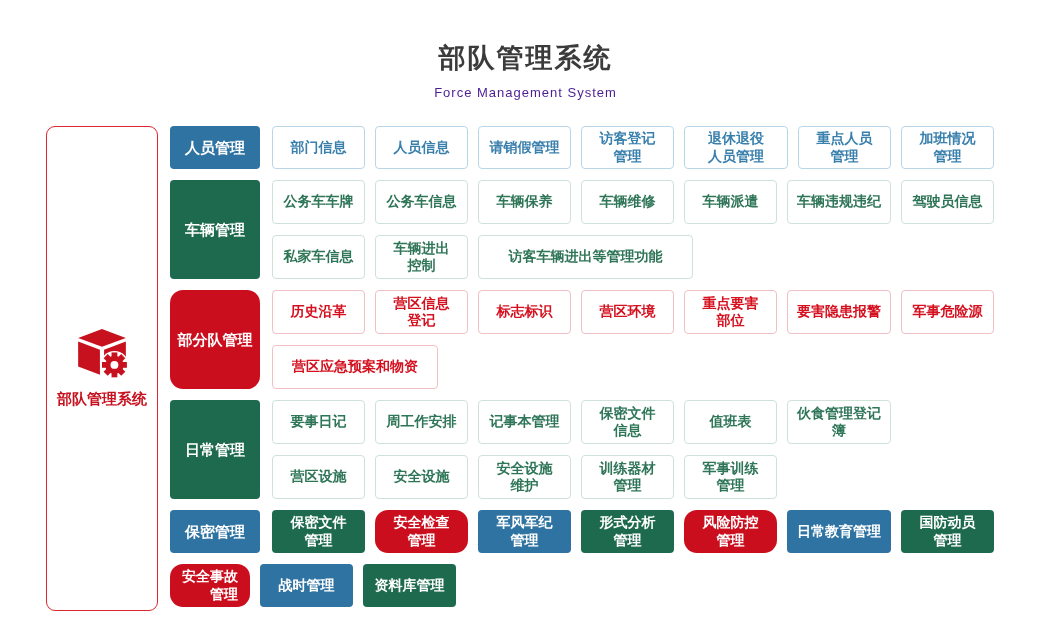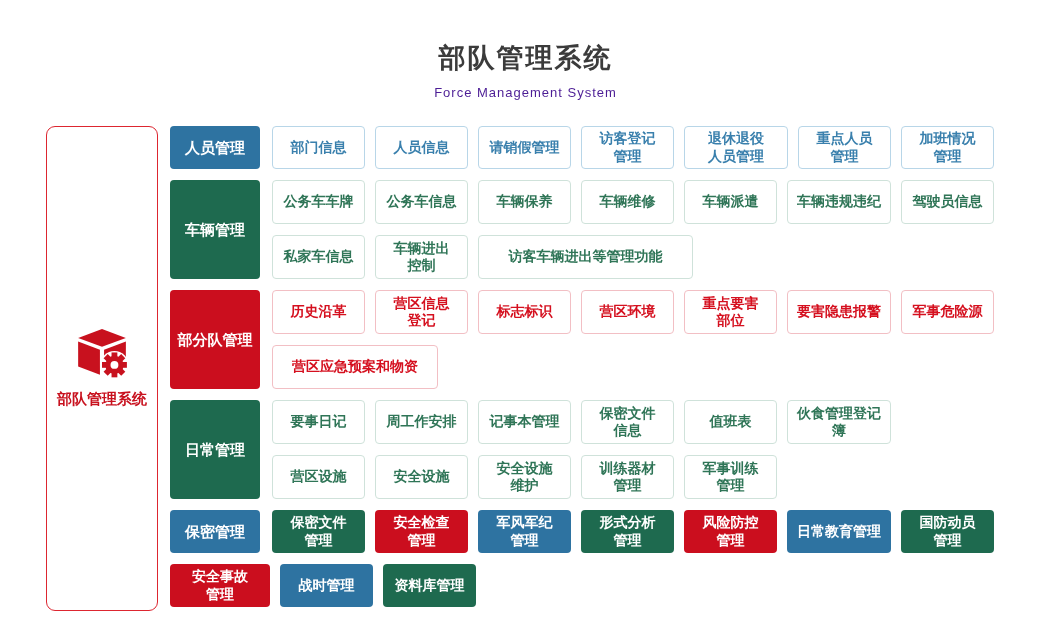--- a/index.html
+++ b/index.html
@@ -18,23 +18,23 @@
   .rows{display:flex;flex-direction:column;gap:11px;}
   .row{display:flex;gap:12px;align-items:stretch;}
   .category{width:90px;flex:none;border-radius:4px;color:#fff;font-weight:bold;font-size:15px;
             display:flex;align-items:center;justify-content:center;text-align:center;line-height:1.3;}
   .lines{display:flex;flex-direction:column;gap:11px;}
   .line{display:flex;gap:10px;}
   .item{width:93px;min-height:43px;box-sizing:border-box;border-radius:4px;flex:none;
         display:flex;align-items:center;justify-content:center;text-align:center;
         font-size:14px;font-weight:bold;line-height:1.25;white-space:pre-line;padding:2px 3px;}
   .row.multi .item{min-height:44px;}
-  .item.m{width:104px;} .item.l{width:166px;} .item.xl{width:215px;} .item.cat{width:100px;}
+  .item.m{width:104px;} .item.l{width:166px;} .item.xl{width:215px;} .item.cat{width:80px;text-align:right;}
   
-  .bg-blue{background:var(--blue);}   .bg-green{background:var(--green);}   .bg-red{background:var(--red);}
+  .bg-blue{background:var(--blue);}   .bg-green{background:var(--green);}   .bg-red{background:var(--red);border-radius:13px;}
   .item.solid{color:#fff;}
   .item.outline{background:#fff;border:1px solid;}
   .item.outline.blue{border-color:var(--blue_border);color:var(--blue_text);}
   .item.outline.green{border-color:var(--green_border);color:var(--green_text);}
   .item.outline.red{border-color:var(--red_border);color:var(--red_text);}
 </style>
 </head>
 <body>
 
 <div class="page">

